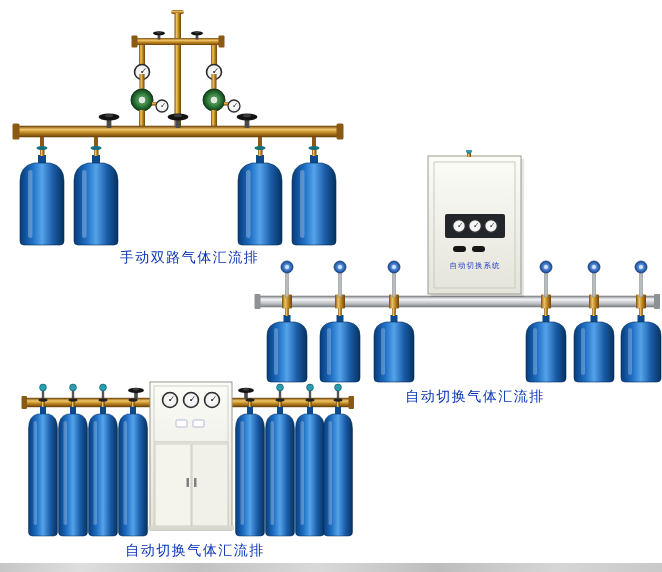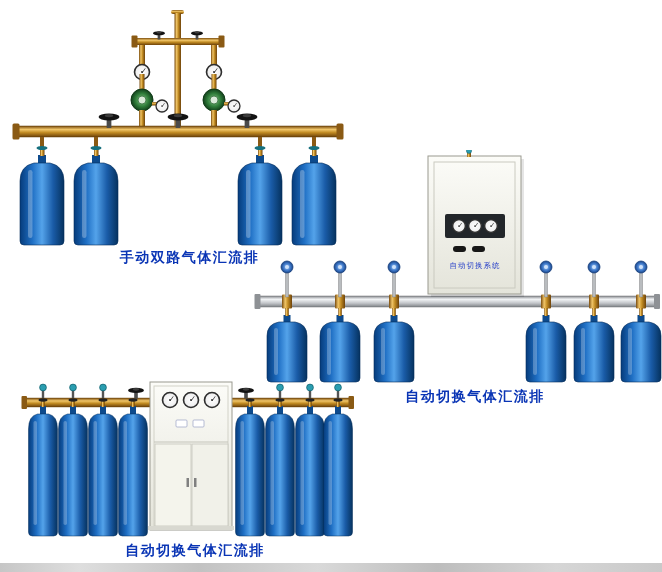--- a/index.html
+++ b/index.html
@@ -1,20 +1,20 @@
 <!DOCTYPE html>
 <html style="--caption-text: #0a35b5; --cabinet-label: #2840c8; --footer-strip: #d0d0d0; --cylinder-blue: #1f6fc4; --brass-pipe: #c08a22; --silver-pipe: #c2c5c9; --cabinet-body: #efefe7; --regulator-green: #2f7d3a; --valve-teal: #2a9db0; --blue-cap-valve: #3d77c8;"><head>
 <meta charset="utf-8">
 <style>
   * { margin:0; padding:0; box-sizing:border-box; }
   body { font-family:"DejaVu Sans", sans-serif; background:#ffffff; }
   .canvas { position:relative; width:662px; height:572px; background:#ffffff; overflow:hidden; }
   .fig { position:absolute; }
   .caption {
-    position:absolute; font-size:14px; font-weight:bold; letter-spacing:1.5px;
+    position:absolute; font-size:14px; font-weight:normal; letter-spacing:1.5px;
     color:var(--caption-text,#0a35b5); text-align:center; white-space:nowrap;
   }
   .cap1 { left:108px; top:249px; width:163px; }
   .cap2 { left:396px; top:388px; width:158px; }
   .cap3 { left:114px; top:542px; width:162px; }
   .footer-strip {
     position:absolute; left:0; top:563px; width:662px; height:9px;
     background:linear-gradient(90deg,#c6c6c6 0%,#dedede 12%,#c2c2c2 30%,#d9d9d9 48%,#bdbdbd 66%,#d6d6d6 84%,#c9c9c9 100%);
   }
 </style>

